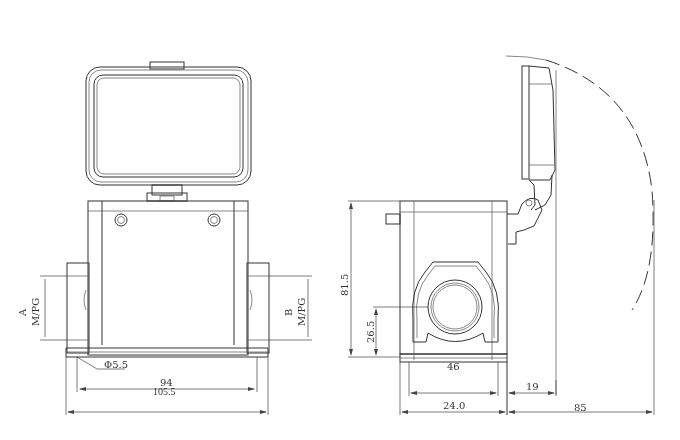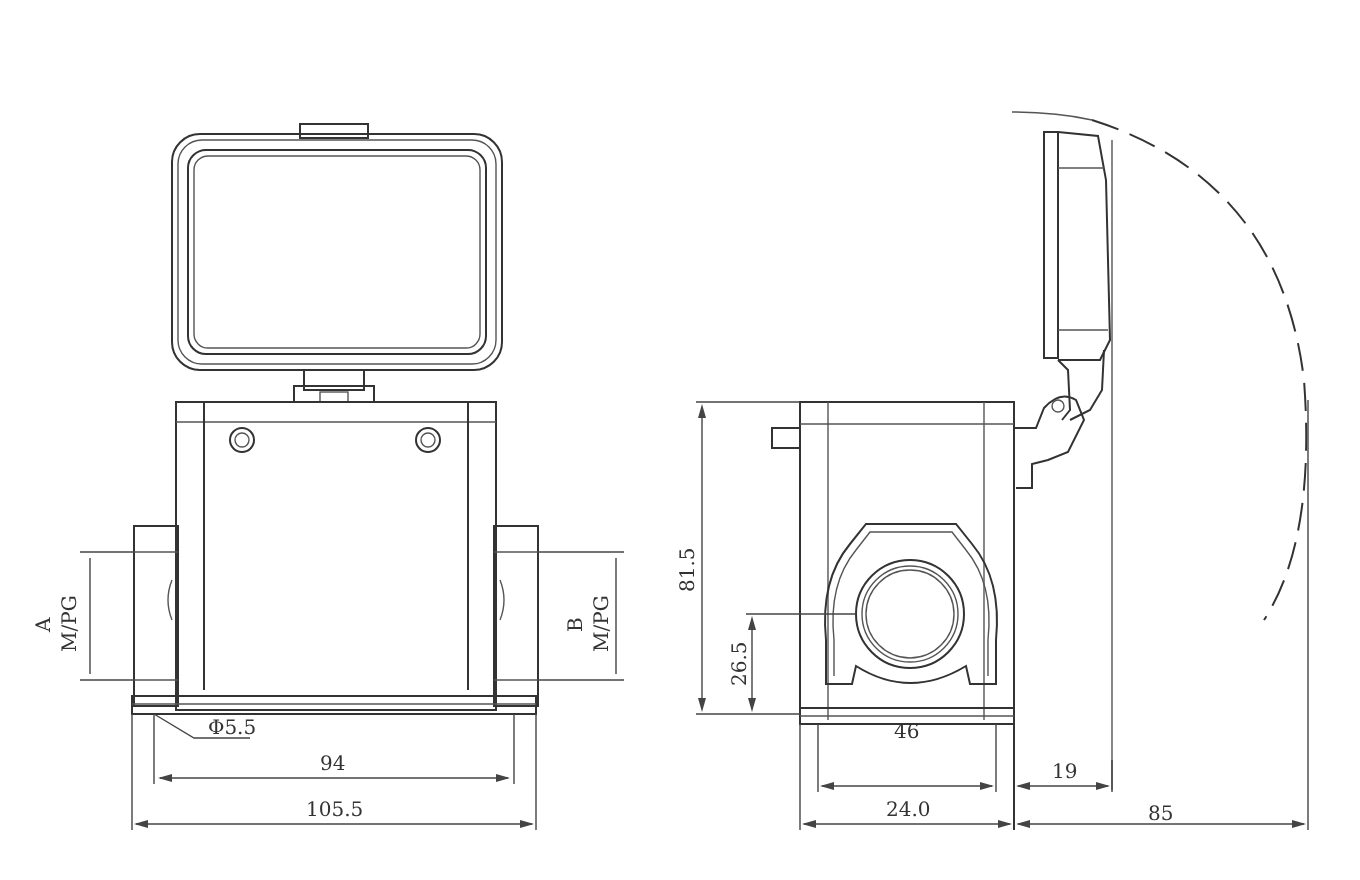--- a/index.html
+++ b/index.html
@@ -144,21 +144,21 @@
     <path d="M653 412 L646 410 L646 414 Z" fill="#444"></path>
   </g>
 </svg>
 
 <span class="lbl rot" style="left:18px;top:316px;">A</span>
 <span class="lbl rot" style="left:31px;top:326px;">M/PG</span>
 <span class="lbl rot" style="left:284px;top:316px;">B</span>
 <span class="lbl rot" style="left:297px;top:326px;">M/PG</span>
 <span class="lbl" style="left:104px;top:360px;">Φ5.5</span>
 <span class="lbl" style="left:160px;top:378px;">94</span>
-<span class="lbl" style="left:153px;top:401px;">105.5</span>
+<span class="lbl" style="left:153px;top:387px;font-family:Liberation Serif, serif;">105.5</span>
 
 <span class="lbl rot" style="left:340px;top:296px;">81.5</span>
 <span class="lbl rot" style="left:366px;top:343px;">26.5</span>
 <span class="lbl" style="left:447px;top:362px;">46</span>
 <span class="lbl" style="left:443px;top:401px;">24.0</span>
 <span class="lbl" style="left:526px;top:382px;">19</span>
 <span class="lbl" style="left:574px;top:403px;">85</span>
 </div>
 
 </body></html>

